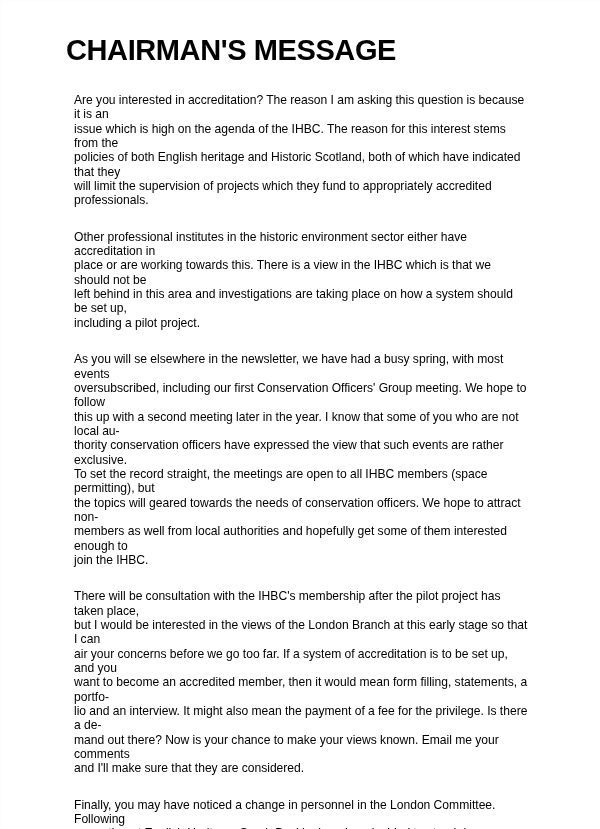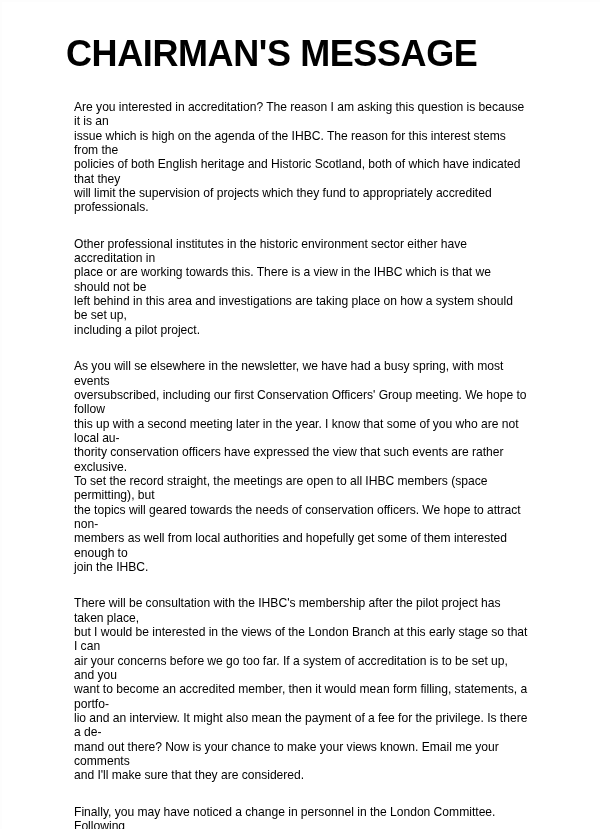--- a/index.html
+++ b/index.html
@@ -35,21 +35,21 @@
     position: absolute;
     left: 66px;
     top: 0;
     width: 470px;
   }
 
   
   .masthead {
     font-family: "Liberation Sans", sans-serif;
     font-weight: bold;
-    font-size: 36px;
+    font-size: 29px;
     letter-spacing: -0.4px;
     line-height: 1;
     margin: 0;
     padding-top: 36px;
     color: #000;
   }
 
   .body-text {
     font-size: 12.1px;
     line-height: 14.35px;

